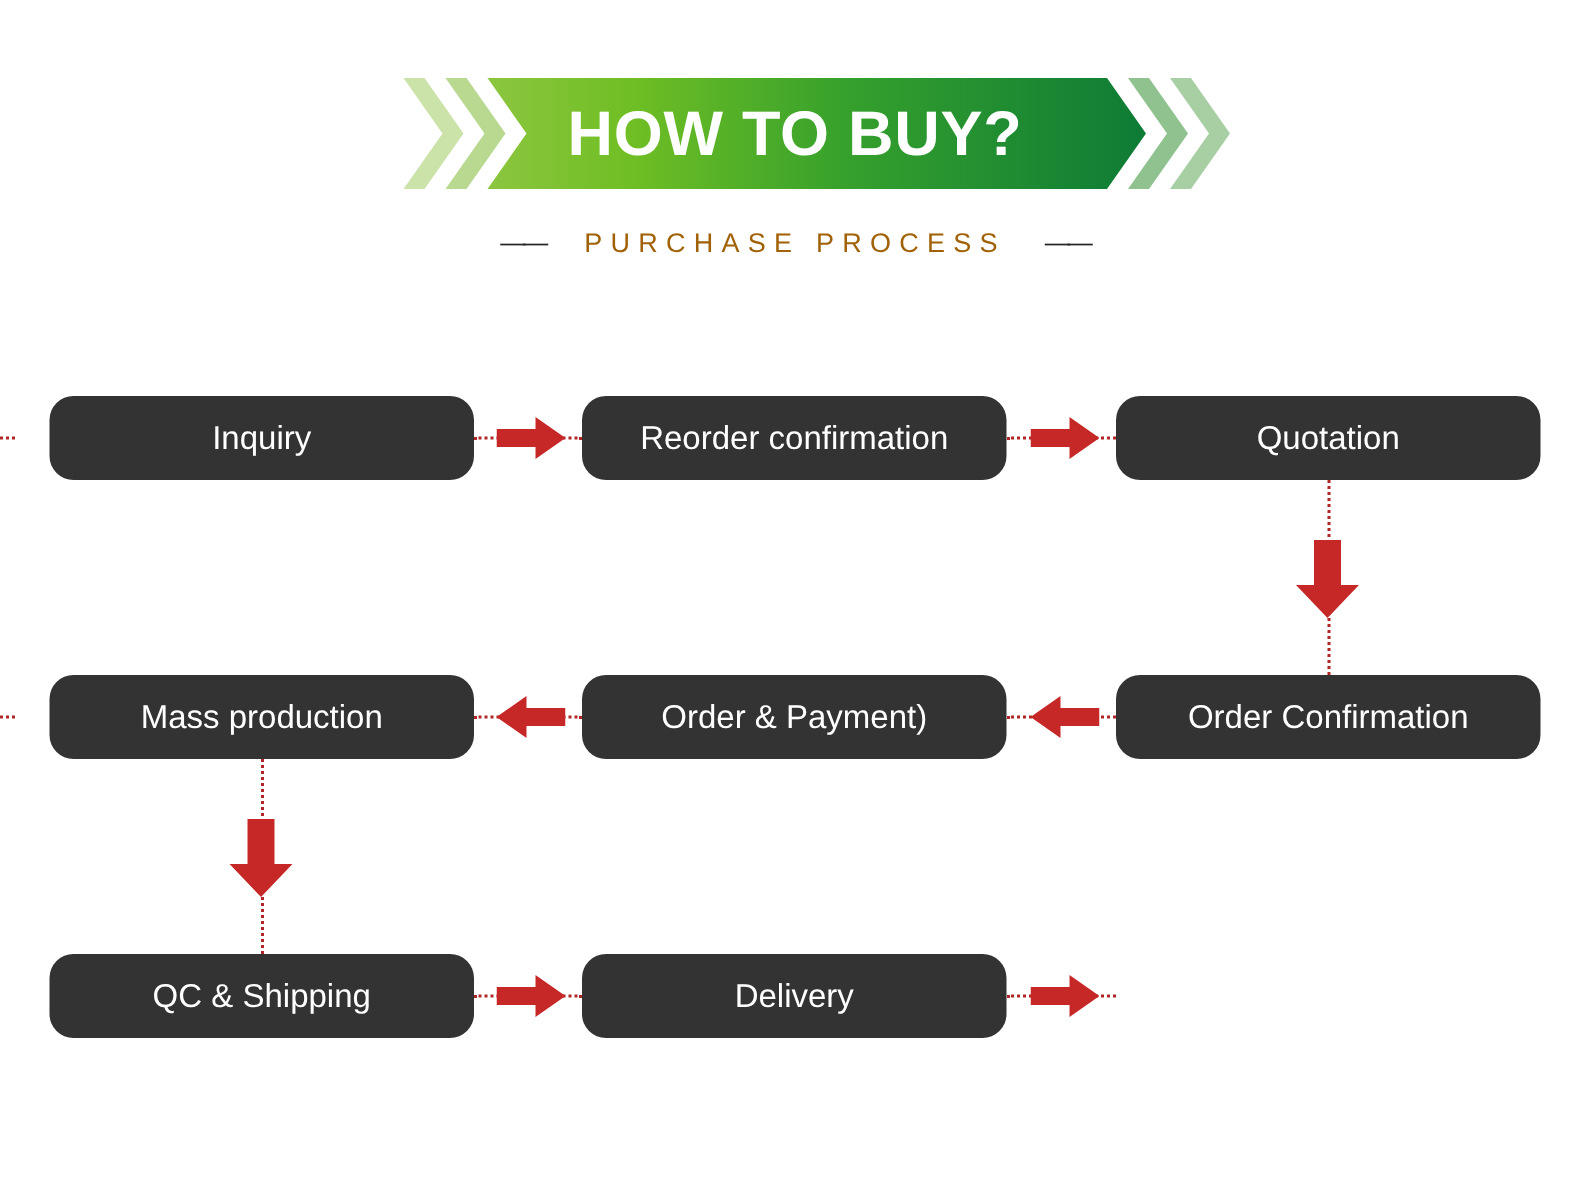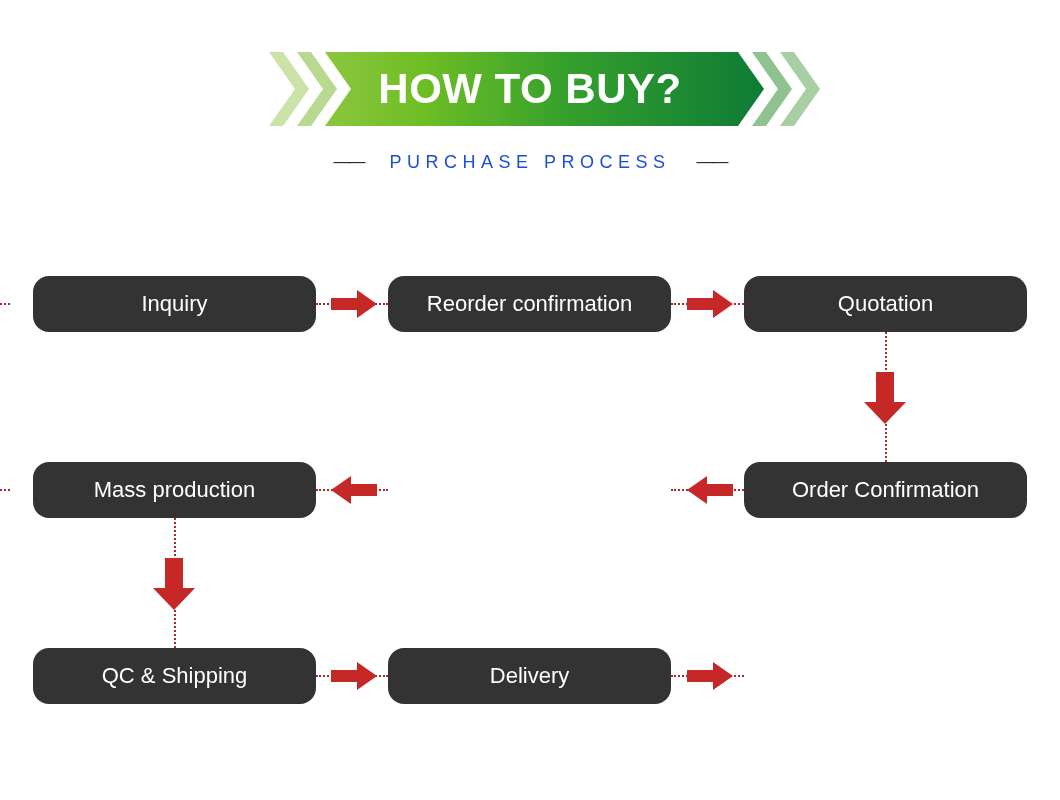--- a/index.html
+++ b/index.html
@@ -55,31 +55,31 @@
     justify-content: center;
     gap: 26px;
   }
   .sub-dash {
     color: #262626;
     font-size: 17px;
     letter-spacing: -2px;
     font-family: "Liberation Sans", sans-serif;
   }
   #subtitle-label {
-    color: #1d4ed8;
+    color: #a16207;
     font-size: 18px;
     letter-spacing: 5.5px;
     font-family: "Liberation Sans", sans-serif;
   }
 
   
   #flow-diagram {
     position: absolute;
     left: 0;
-    top: 16px;
+    top: 4px;
     width: 1060px;
     height: 740px;
   }
 
   .node-box {
     position: absolute;
     background: #333333;
     border-radius: 16px;
     display: flex;
     align-items: center;
@@ -219,20 +219,21 @@
   </div>
 
   <div class="node-box row1 col1">Inquiry</div>
 
   <div class="node-box row1 col2">Reorder confirmation</div>
 
   <div class="node-box row1 col3">Quotation</div>
 
   <div class="node-box row2 col1">Mass production</div>
 
+  <div class="node-box row2 col2">Order &amp; Payment)</div>
 
   <div class="node-box row2 col3">Order Confirmation</div>
 
   <div class="node-box row3 col1">QC &amp; Shipping</div>
 
   <div class="node-box row3 col2">Delivery</div>
 
 
 </div>
 

